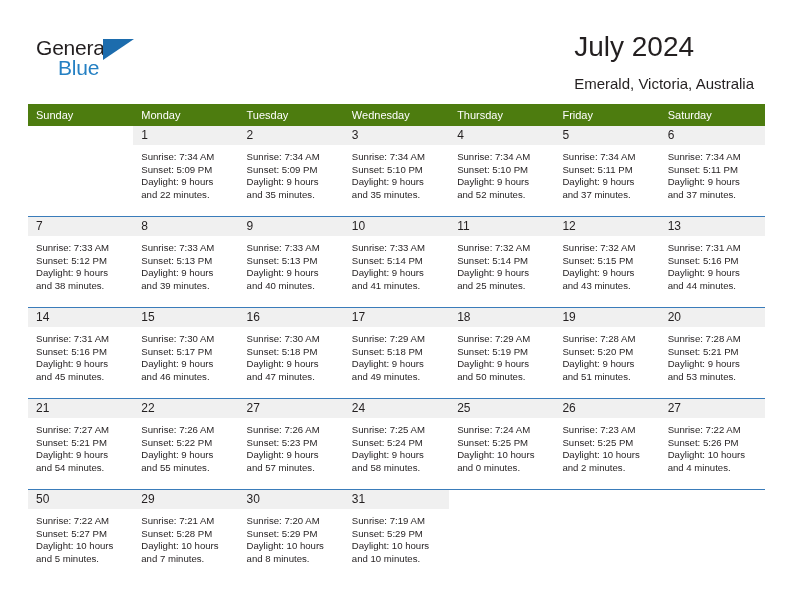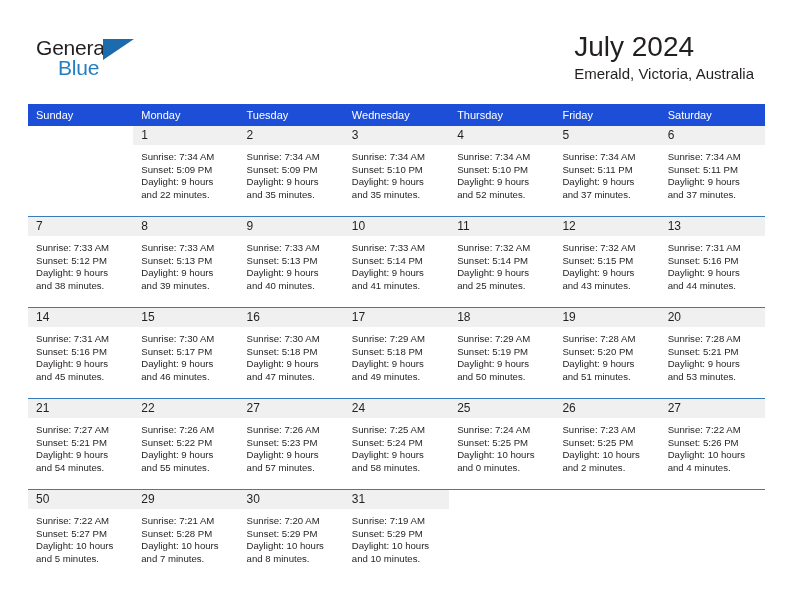--- a/index.html
+++ b/index.html
@@ -73,41 +73,41 @@
     text-align: left;
   }
   .cal-title {
     font-size: 28px;
     font-weight: normal;
     color: #231f20;
     line-height: 34px;
     white-space: nowrap;
   }
   .cal-subtitle {
-    margin-top: 1px;
+    margin-top: 11px;
     font-size: 15px;
     font-weight: normal;
     color: #231f20;
     line-height: 18px;
     white-space: nowrap;
   }
 
   
   .calendar {
     position: absolute;
     left: 28px;
     top: 104px;
     width: 737px;
     border-collapse: collapse;
     table-layout: fixed;
   }
   .calendar col { width: 105.28px; }
 
   thead th {
-    background: #1d4ed8;
+    background: #4d7c0f;
     color: #ffffff;
     font-size: 11px;
     font-weight: normal;
     text-align: left;
     padding: 5px 0 5px 8px;
     height: 12px;
     line-height: 12px;
     border: none;
   }
 

